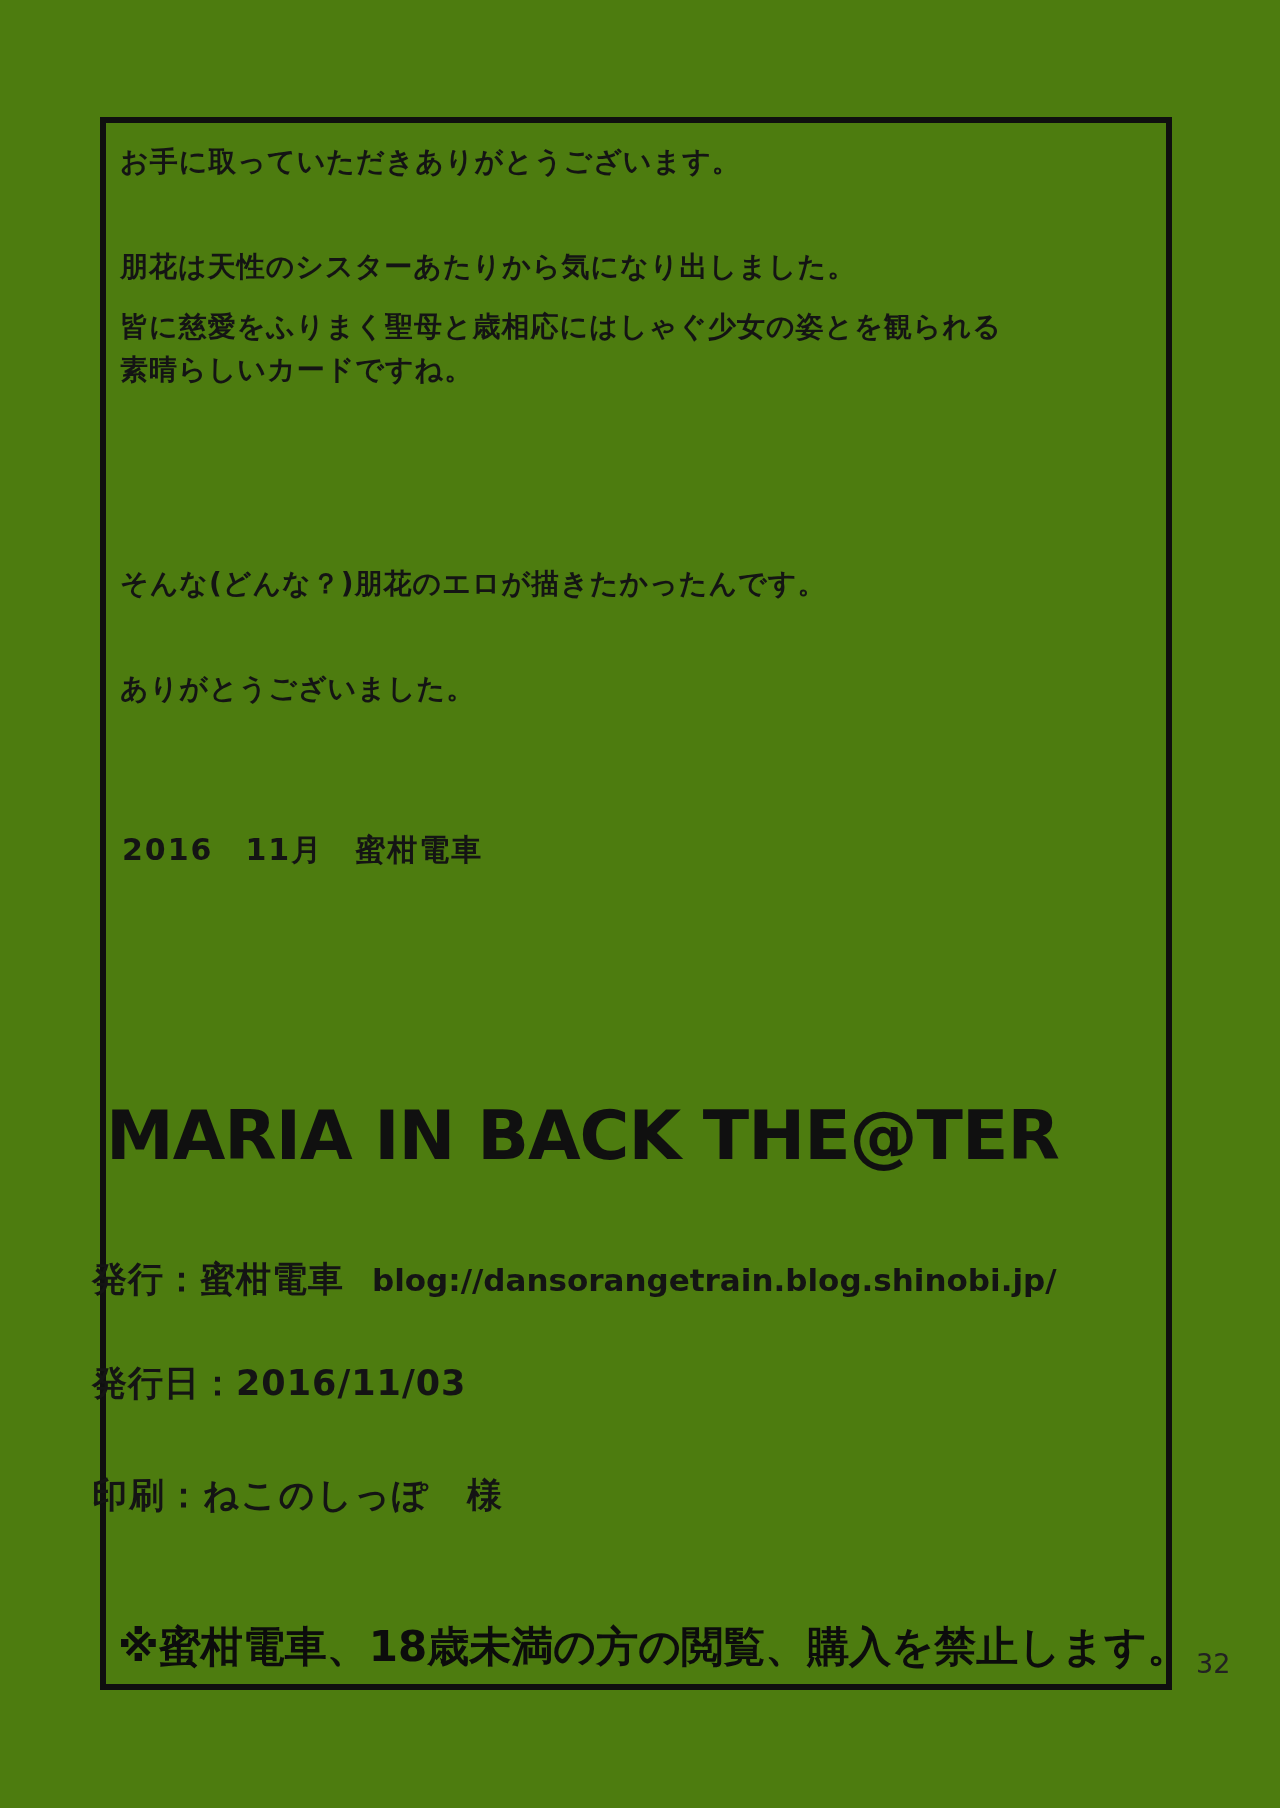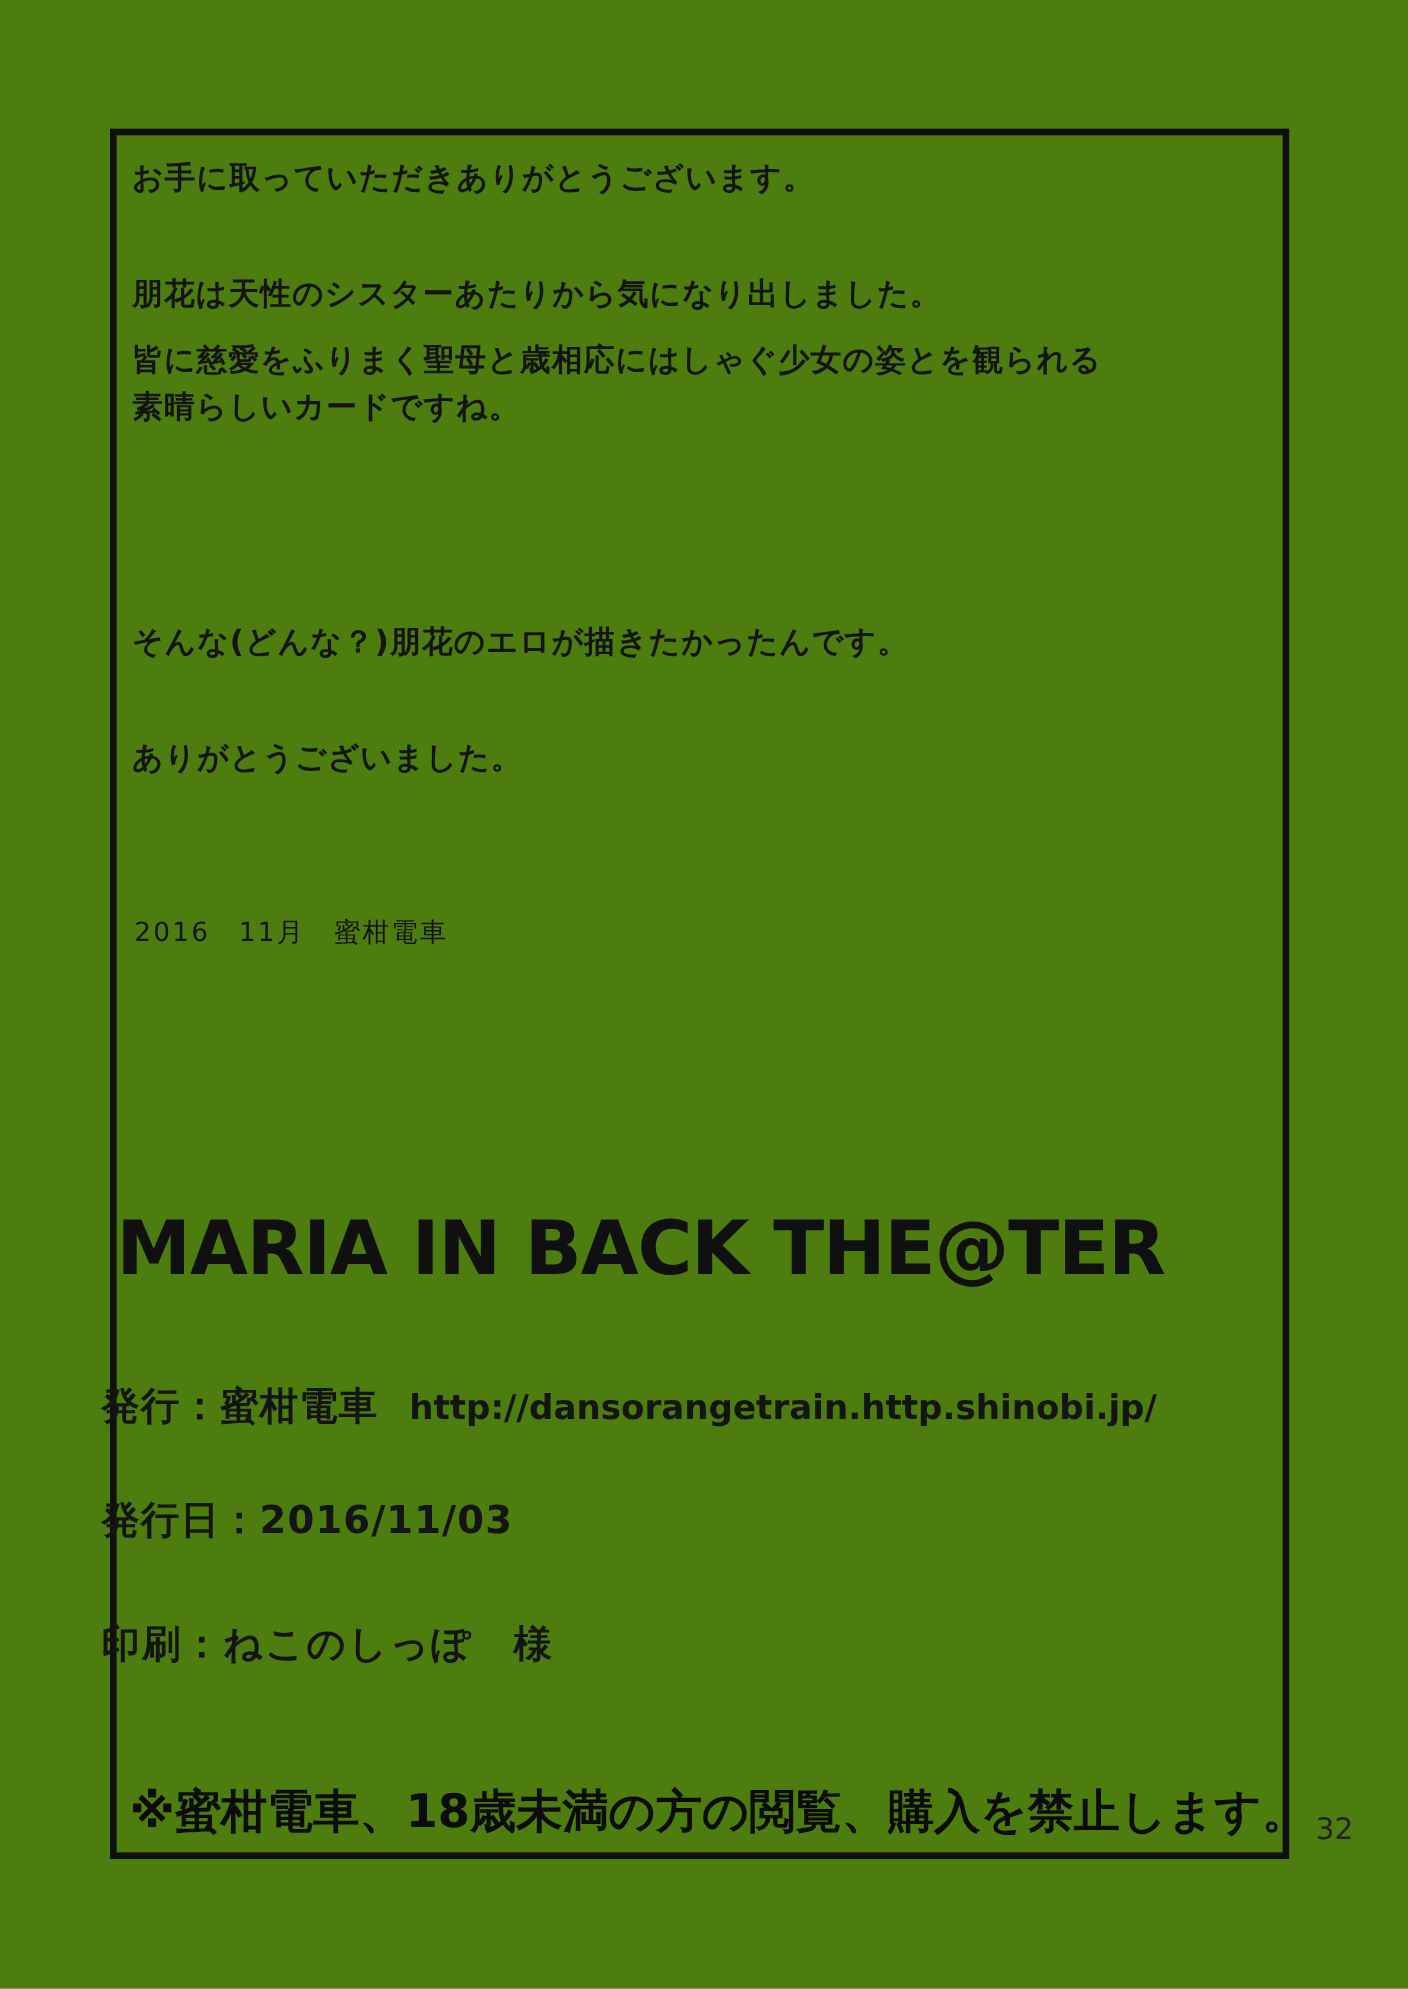--- a/index.html
+++ b/index.html
@@ -22,21 +22,21 @@
   .txt{position:absolute;white-space:nowrap;line-height:1;}
   
   .body-line{font-size:28px;font-weight:bold;letter-spacing:1px;}
   .l0{top:148px;left:120px;}
   .l1{top:253px;left:120px;}
   .l2{top:303px;left:120px;margin-top:10px;}
   .l3{top:356px;left:120px;}
   .l4{top:408px;left:120px;}
   .l5{top:570px;left:120px;}
   .l6{top:675px;left:120px;}
-  .sig{top:835px;left:122px;font-size:24px;font-weight:normal;letter-spacing:2px;}
+  .sig{top:835px;left:122px;font-size:30px;font-weight:bold;letter-spacing:2px;}
   
   .title{
     top:1102px;left:106px;
     font-size:68px;font-weight:bold;
     letter-spacing:-1px;
     color:#101010;
   }
   .pub-row{
     top:1262px;left:92px;
     display:flex;align-items:baseline;gap:28px;
@@ -71,21 +71,21 @@
   <div class="txt body-line l5">そんな(どんな？)朋花のエロが描きたかったんです。</div>
 
   <div class="txt body-line l6">ありがとうございました。</div>
 
   <div class="txt sig">2016　11月　蜜柑電車</div>
 
   <div class="txt title">MARIA IN BACK THE@TER</div>
 
   <div class="txt pub-row">
     <span class="pub-label">発行：蜜柑電車</span>
-    <span class="pub-url">http://dansorangetrain.http.shinobi.jp/</span>
+    <span class="pub-url">blog://dansorangetrain.blog.shinobi.jp/</span>
   </div>
 
   <div class="txt pub-date">発行日：2016/11/03</div>
 
   <div class="txt printer">印刷：ねこのしっぽ　様</div>
 
   <div class="txt notice">※蜜柑電車、18歳未満の方の閲覧、購入を禁止します。</div>
 
   <div class="txt page-num">32</div>
 

